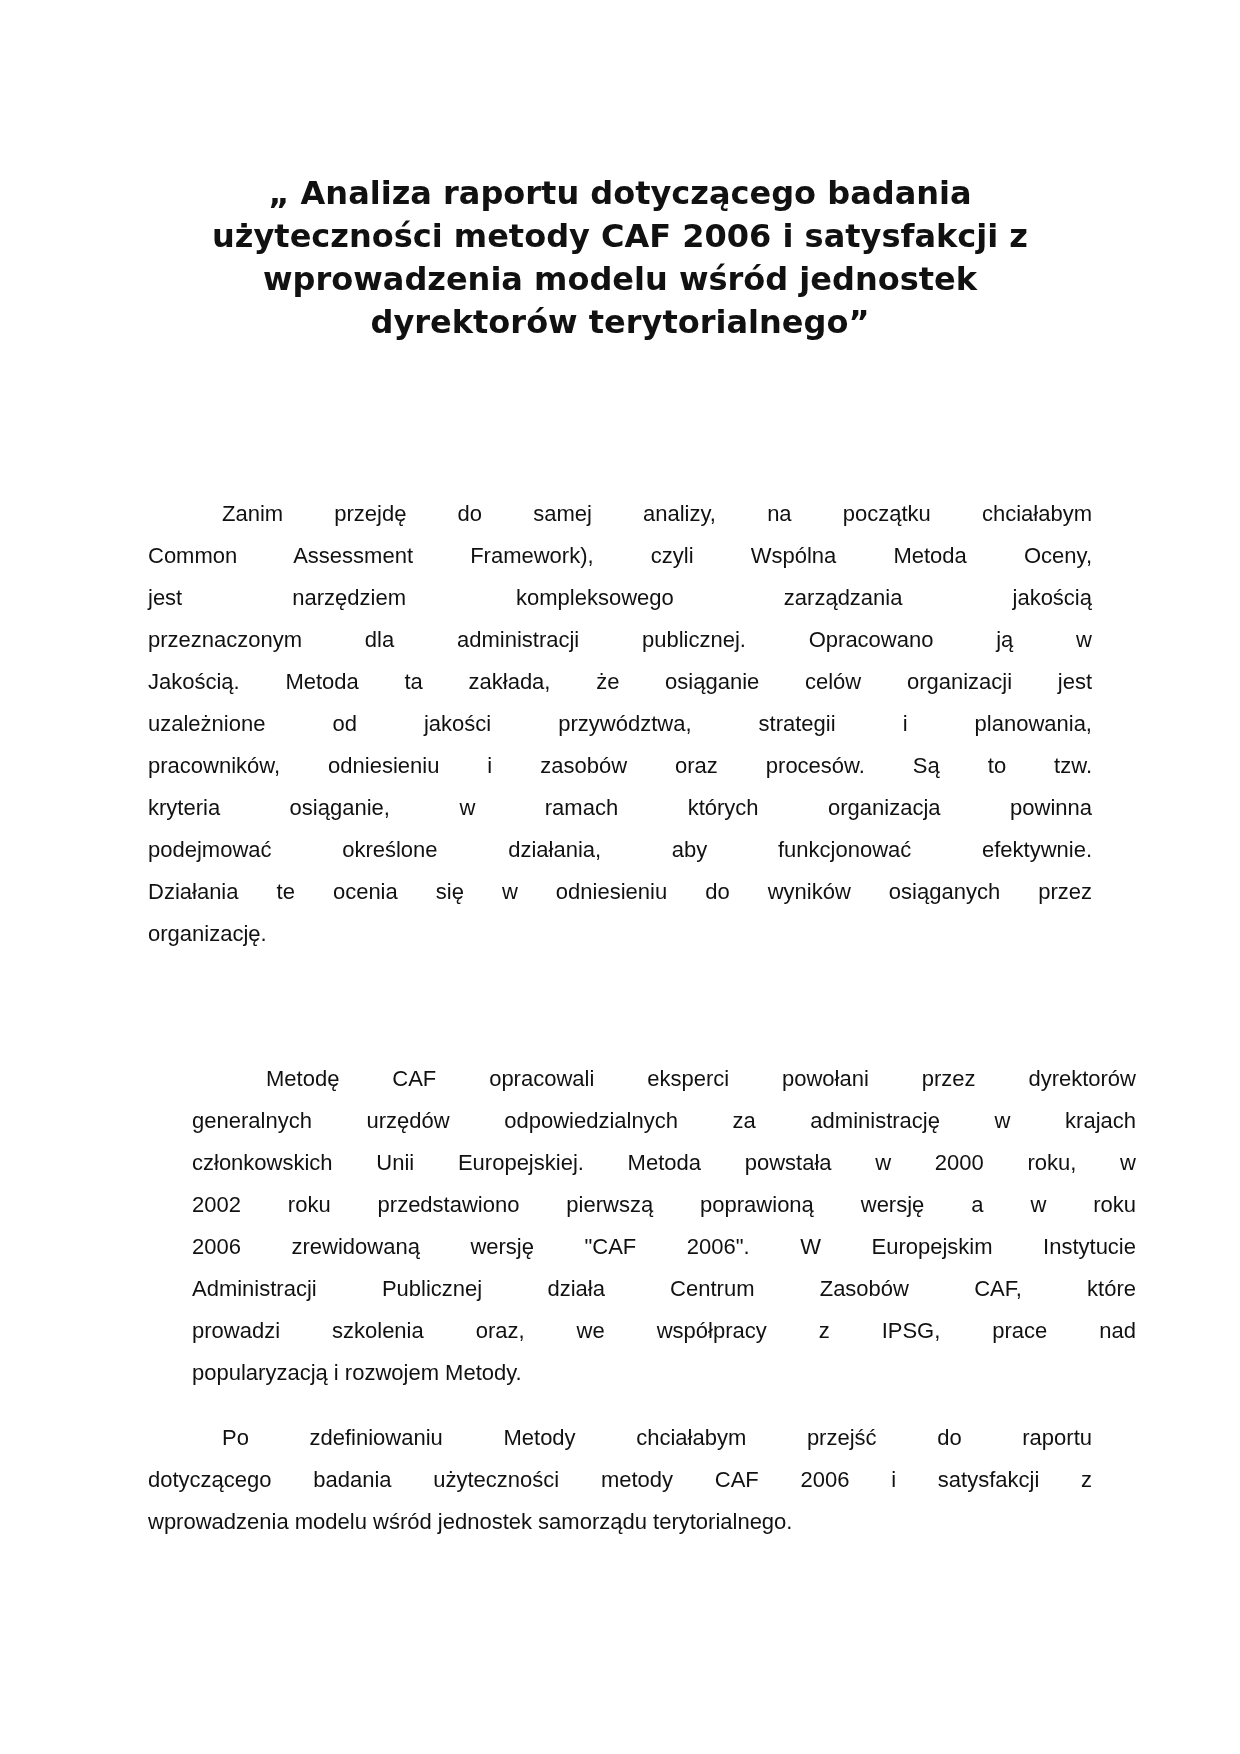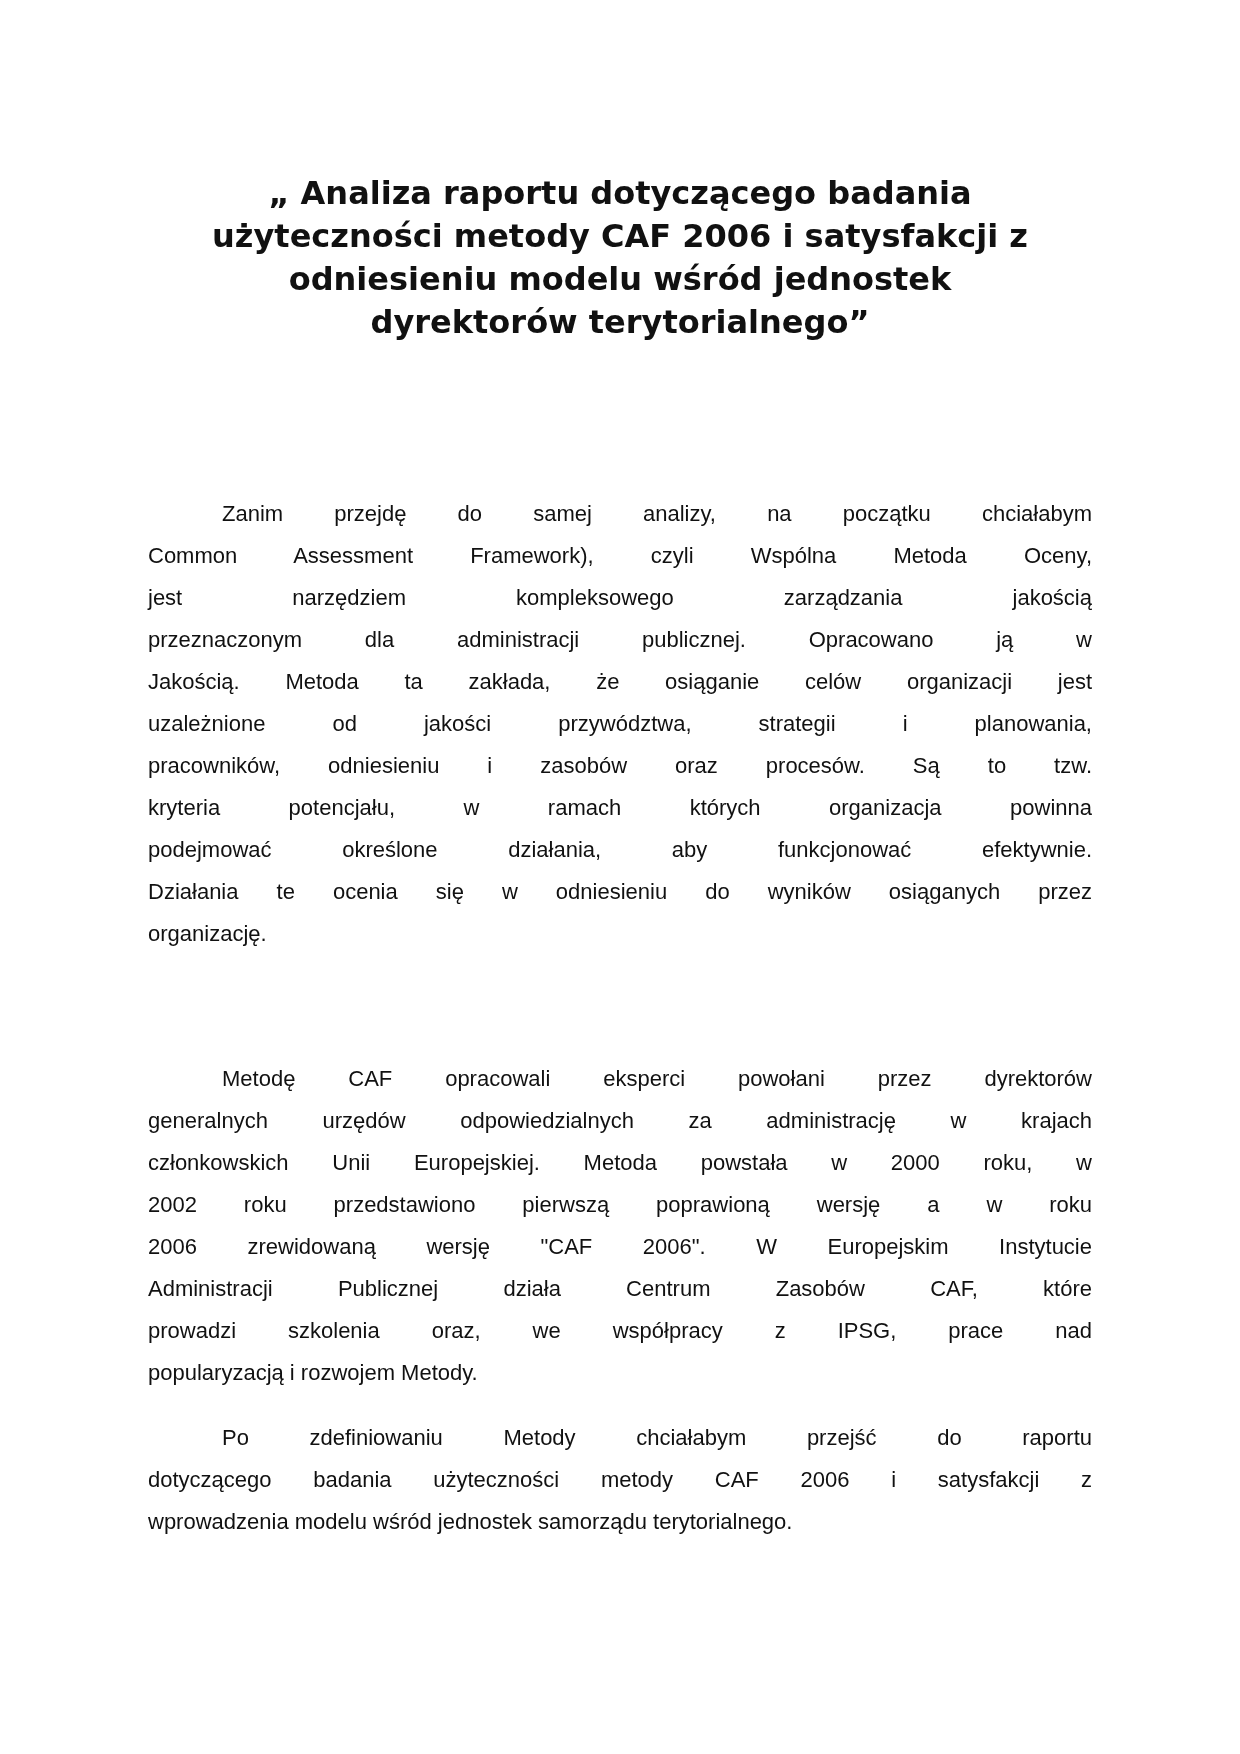--- a/index.html
+++ b/index.html
@@ -13,43 +13,43 @@
   .title span { display: block; }
   .body-text {
     position: absolute; left: 148px; width: 944px;
     font-family: "Liberation Sans", sans-serif; font-size: 22px; line-height: 42px;
     color: #111; text-align: justify; margin: 0;
   }
   .body-text span { display: block; text-align: justify; text-align-last: justify; white-space: nowrap; }
   .body-text span.last { text-align-last: left; }
   .body-text span.indent { padding-left: 74px; }
   #p1 { top: 493px; }
-  #p2 { top: 1058px; }
+  #p2 { top: 1058px; margin-left: 44px; }
   #p3 { top: 1417px; }
 </style>
 </head>
 <body>
 
 <div class="page">
   <h1 class="title" style="margin:0;">
     <span>„ Analiza raportu dotyczącego badania</span>
     <span>użyteczności metody CAF 2006 i satysfakcji z</span>
-    <span>odniesieniu modelu wśród jednostek</span>
+    <span>wprowadzenia modelu wśród jednostek</span>
     <span>dyrektorów terytorialnego”</span>
   </h1>
 
   <p class="body-text" id="p1">
     <span class="indent">Zanim przejdę do samej analizy, na początku chciałabym</span>
     <span>Common Assessment Framework), czyli Wspólna Metoda Oceny,</span>
     <span>jest narzędziem kompleksowego zarządzania jakością</span>
     <span>przeznaczonym dla administracji publicznej. Opracowano ją w</span>
     <span>Jakością. Metoda ta zakłada, że osiąganie celów organizacji jest</span>
     <span>uzależnione od jakości przywództwa, strategii i planowania,</span>
     <span>pracowników, odniesieniu i zasobów oraz procesów. Są to tzw.</span>
-    <span>kryteria potencjału, w ramach których organizacja powinna</span>
+    <span>kryteria osiąganie, w ramach których organizacja powinna</span>
     <span>podejmować określone działania, aby funkcjonować efektywnie.</span>
     <span>Działania te ocenia się w odniesieniu do wyników osiąganych przez</span>
     <span class="last">organizację.</span>
   </p>
 
   <p class="body-text" id="p2">
     <span class="indent">Metodę CAF opracowali eksperci powołani przez dyrektorów</span>
     <span>generalnych urzędów odpowiedzialnych za administrację w krajach</span>
     <span>członkowskich Unii Europejskiej. Metoda powstała w 2000 roku, w</span>
     <span>2002 roku przedstawiono pierwszą poprawioną wersję a w roku</span>

